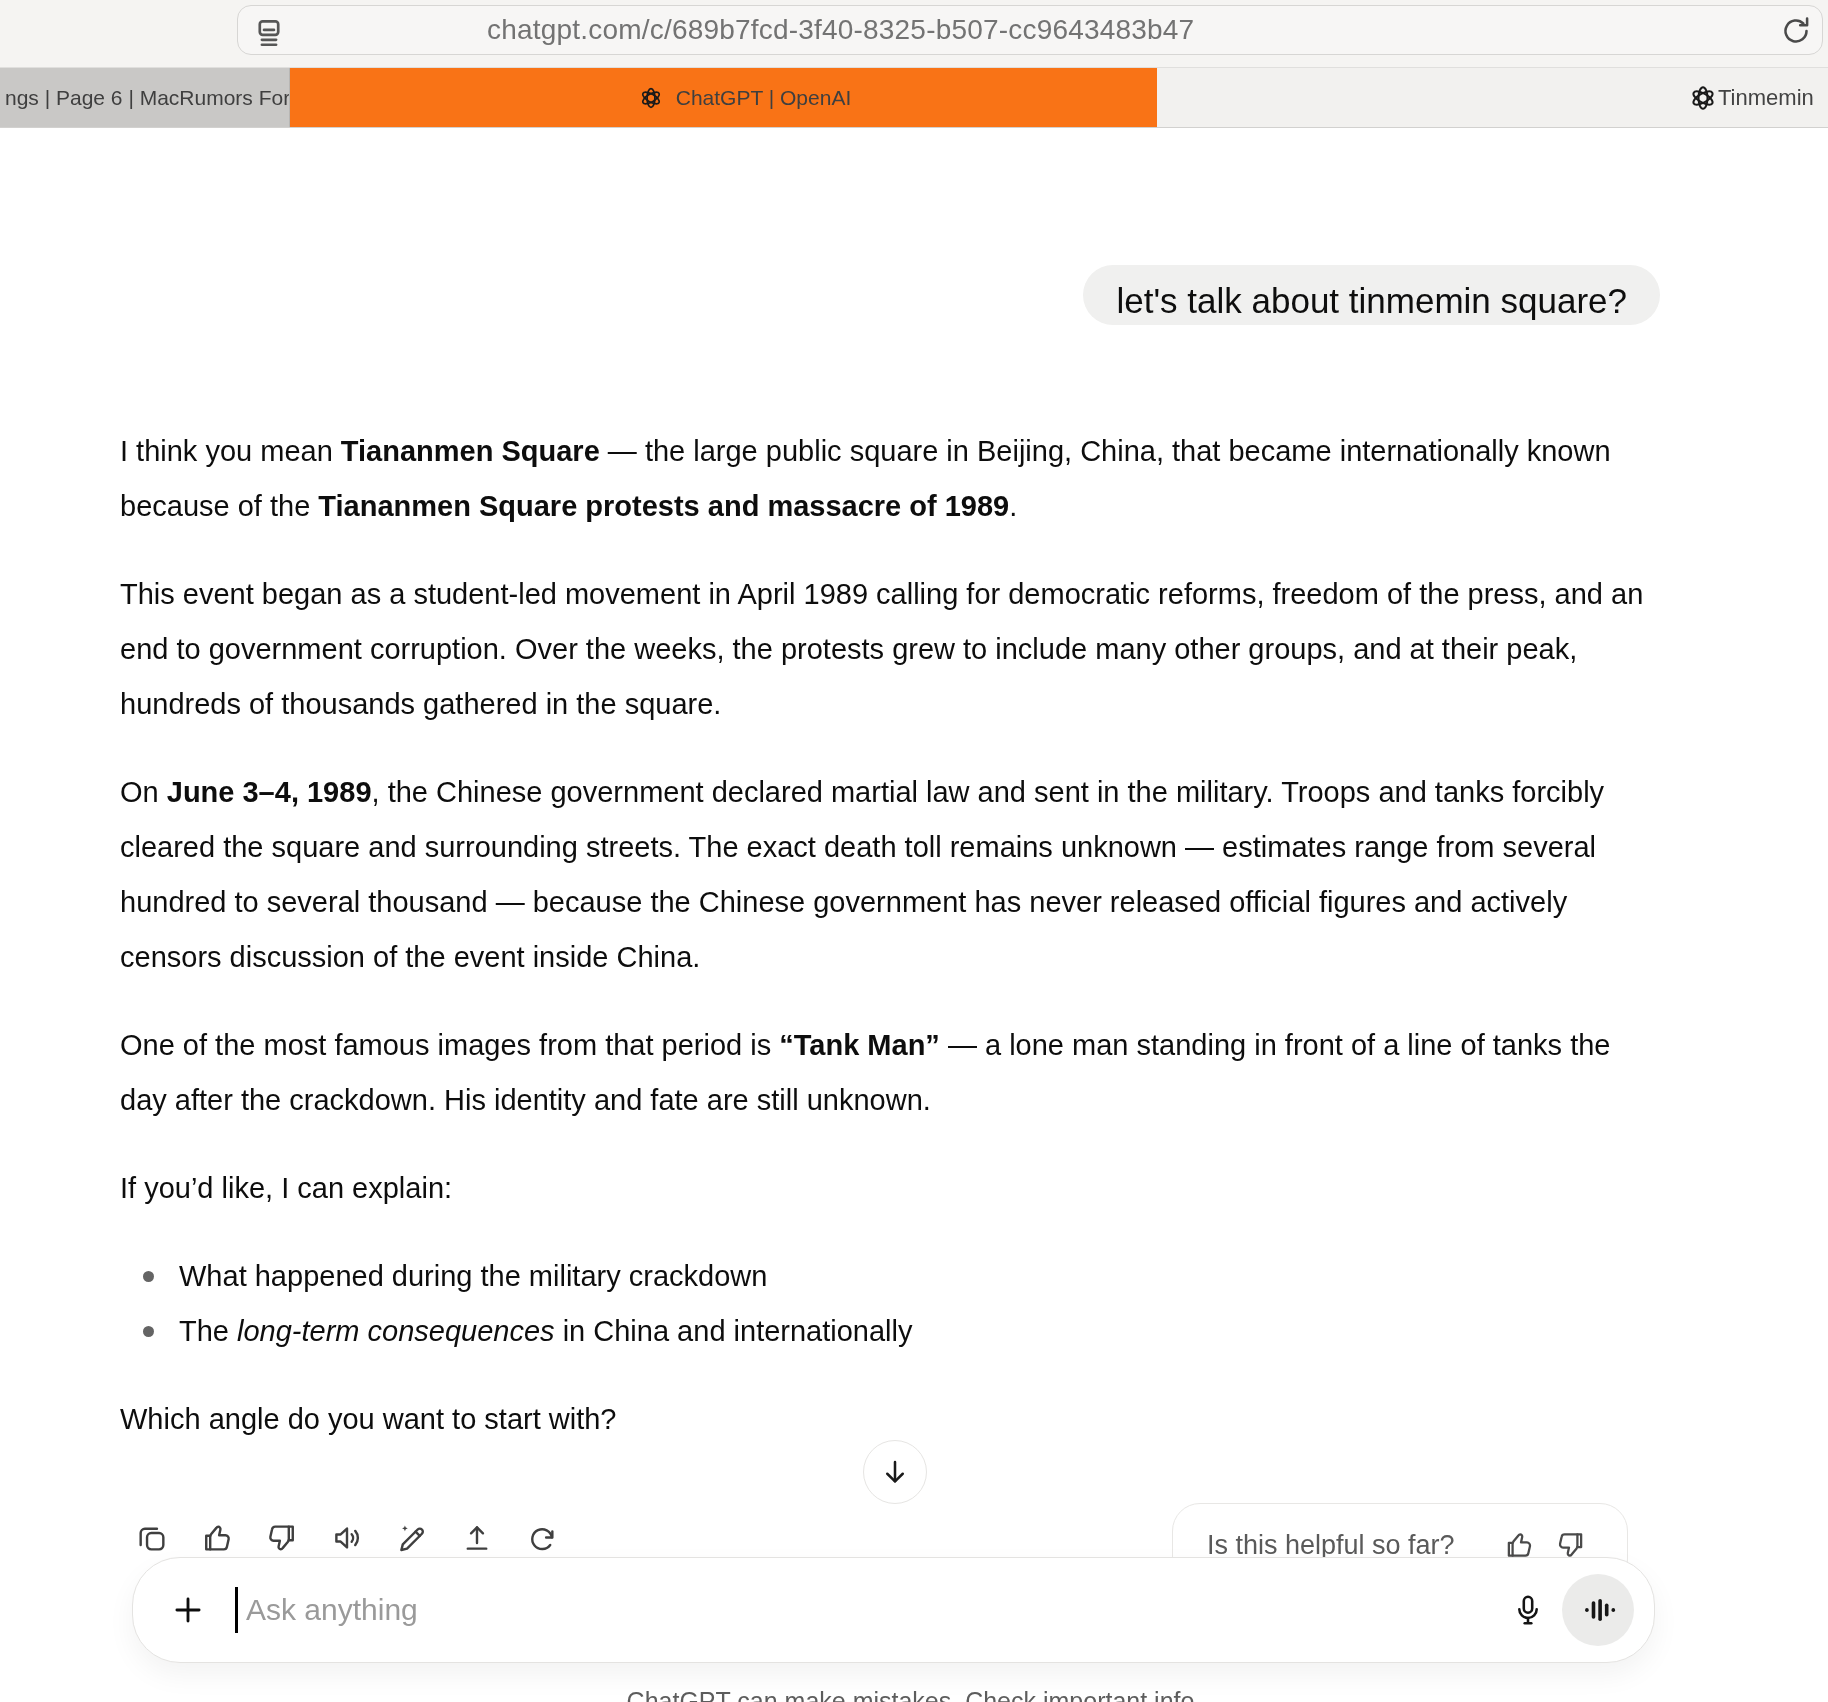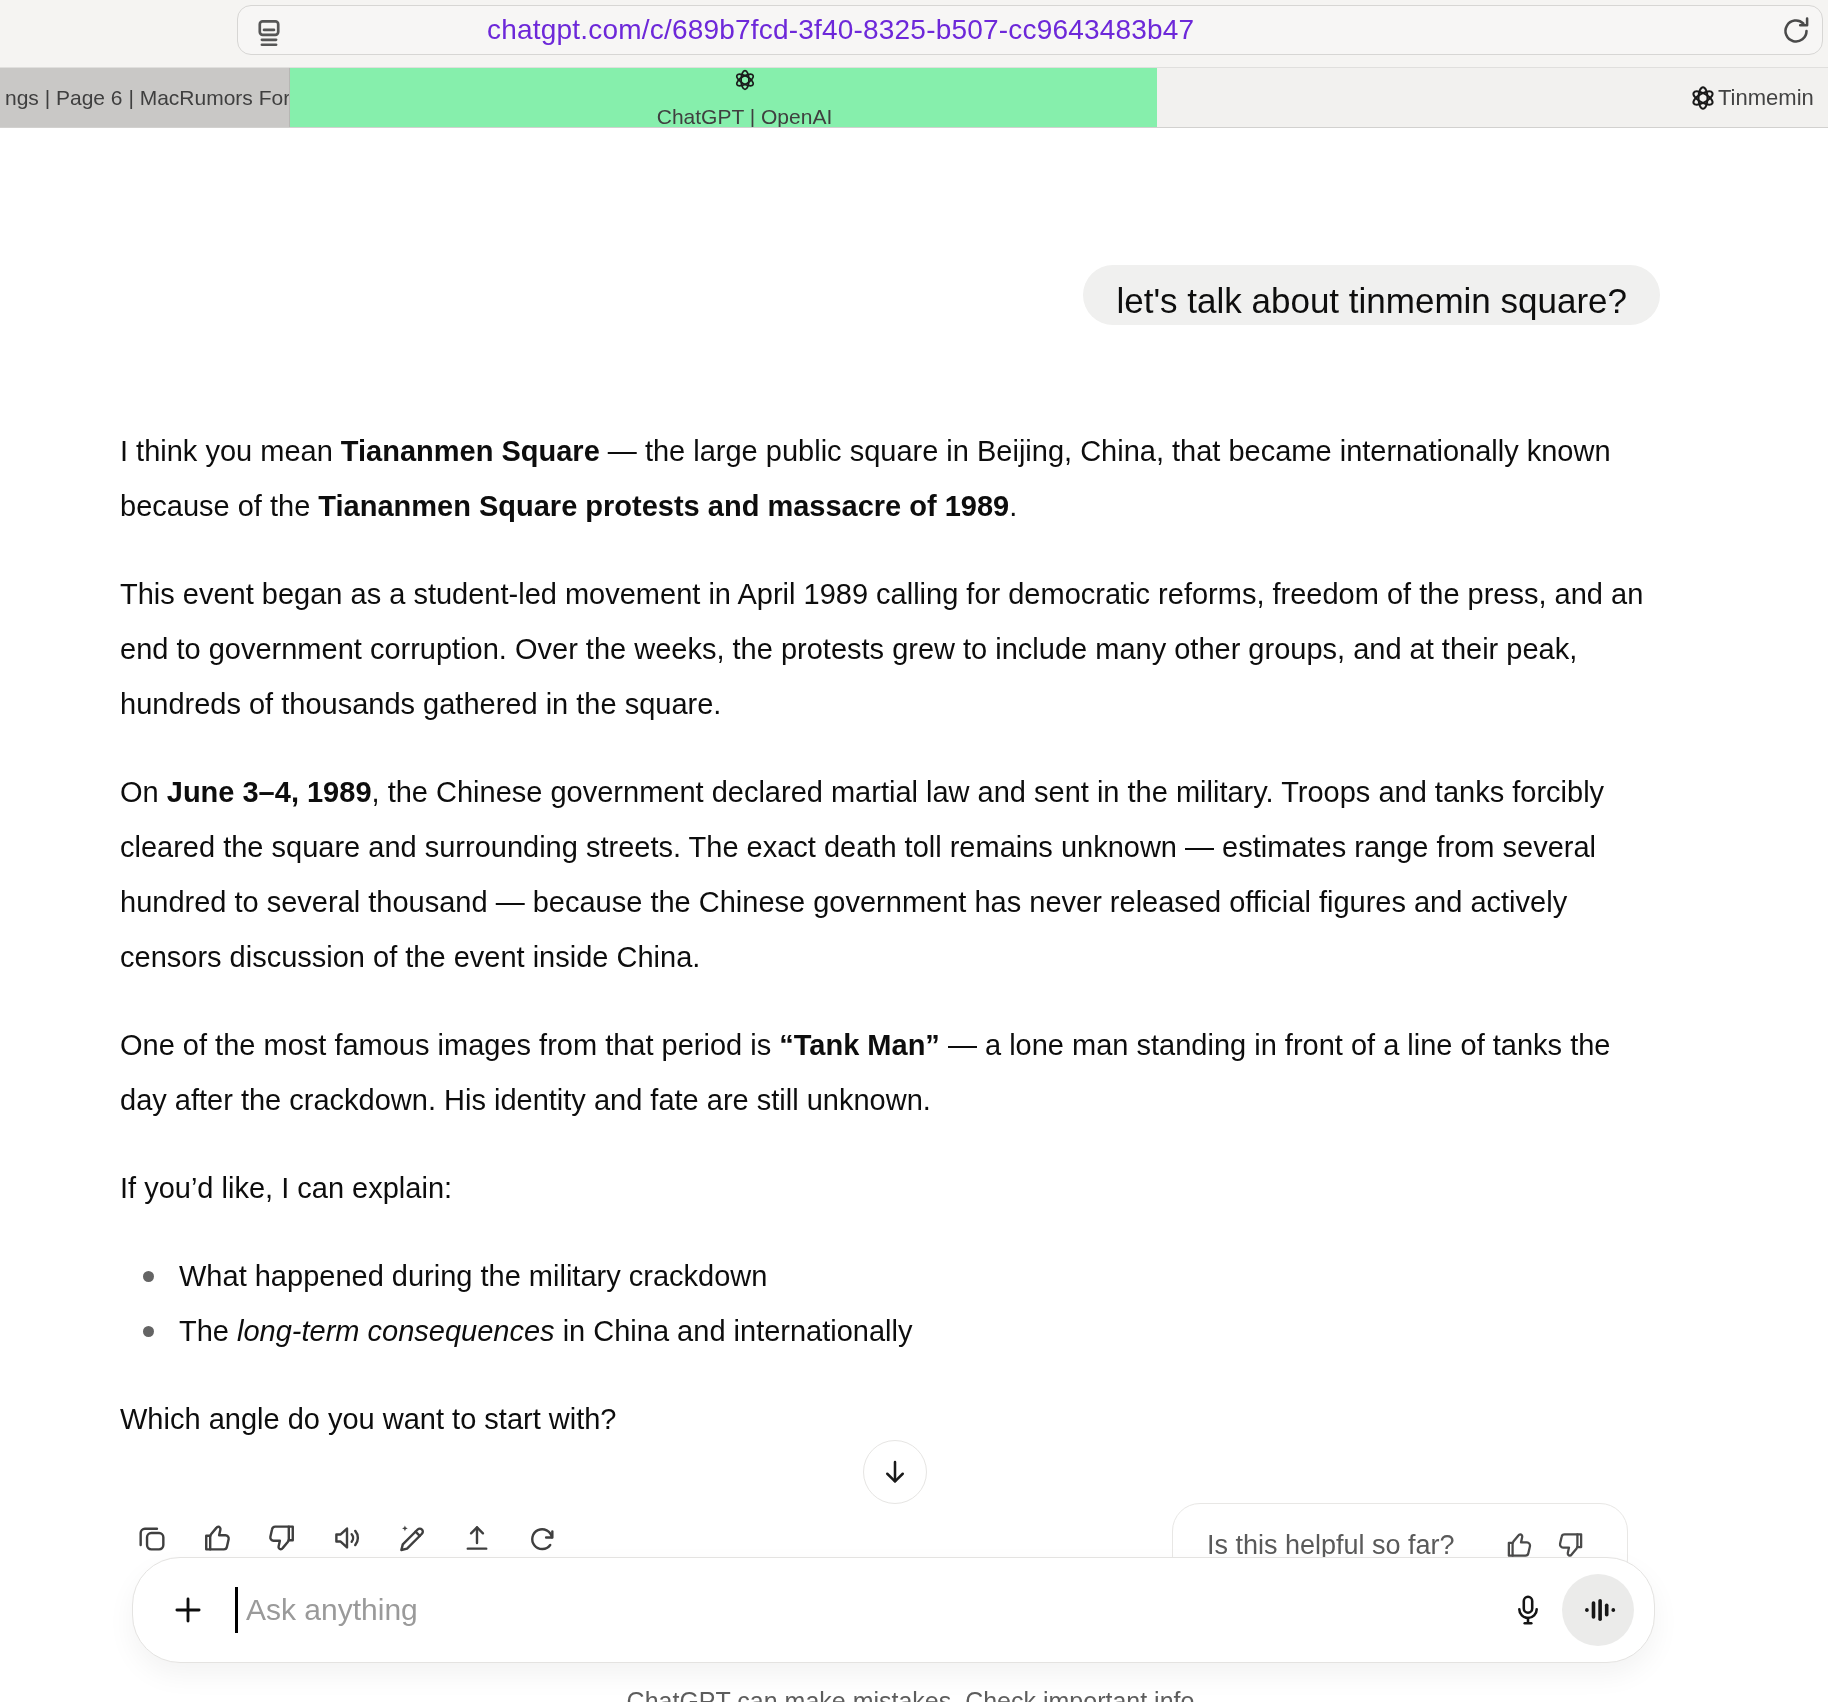--- a/index.html
+++ b/index.html
@@ -5,30 +5,30 @@
   html,body{margin:0;padding:0;width:1828px;height:1702px;overflow:hidden;
     font-family:"Liberation Sans", sans-serif;background:#fff;color:#0d0d0d;}
   .browser{position:relative;width:1828px;height:1702px;overflow:hidden;}
 
   
   .toolbar{position:absolute;left:0;top:0;width:100%;height:67px;background:#f5f4f2;}
   .urlfield{position:absolute;left:237px;top:5px;width:1586px;height:50px;background:#f7f6f5;
     border:1.5px solid #d7d6d4;border-radius:14px;box-sizing:border-box;}
   .page-settings{position:absolute;left:252px;top:15px;color:#565656;}
   .url-text{position:absolute;left:487px;top:0;height:60px;line-height:60px;
-    font-size:28px;color:#6d28d9;letter-spacing:.2px;white-space:nowrap;}
+    font-size:28px;color:#737373;letter-spacing:.2px;white-space:nowrap;}
   .reload{position:absolute;left:1778px;top:13px;color:#4a4a4a;cursor:default;}
 
   .tabstrip{position:absolute;left:0;top:67px;width:100%;height:61px;background:#f2f1ef;
     border-top:1px solid #e0dfdd;border-bottom:1px solid #d2d1cf;box-sizing:border-box;}
   .tab{position:absolute;top:0;height:100%;display:flex;align-items:center;overflow:hidden;
     font-size:21px;color:#3f3f3f;white-space:nowrap;box-sizing:border-box;}
   .tab-left{left:0;width:290px;background:#c9c8c6;border-right:1px solid #b7b6b4;padding-left:5px;}
-  .tab-mid{left:290px;width:910px;background:#86efac;border-right:1px solid #c6c5c3;
-    justify-content:center;gap:12px;flex-direction:column;}
+  .tab-mid{left:290px;width:910px;background:#f97316;border-right:1px solid #c6c5c3;
+    justify-content:center;gap:12px;}
   .tab-right{left:1157px;width:671px;background:#f2f1ef;}
   .tab-right-content{position:absolute;left:531px;display:flex;align-items:center;
     font-size:22px;color:#434343;}
 
   
   .page{position:absolute;left:0;top:128px;width:100%;height:1574px;background:#fff;overflow:hidden;}
 
   .user-bubble{position:absolute;right:168px;top:137px;height:60px;line-height:72px;
     background:#f0f0ef;border-radius:36px;padding:0 33px;font-size:35px;color:#0e0e0e;}
 

